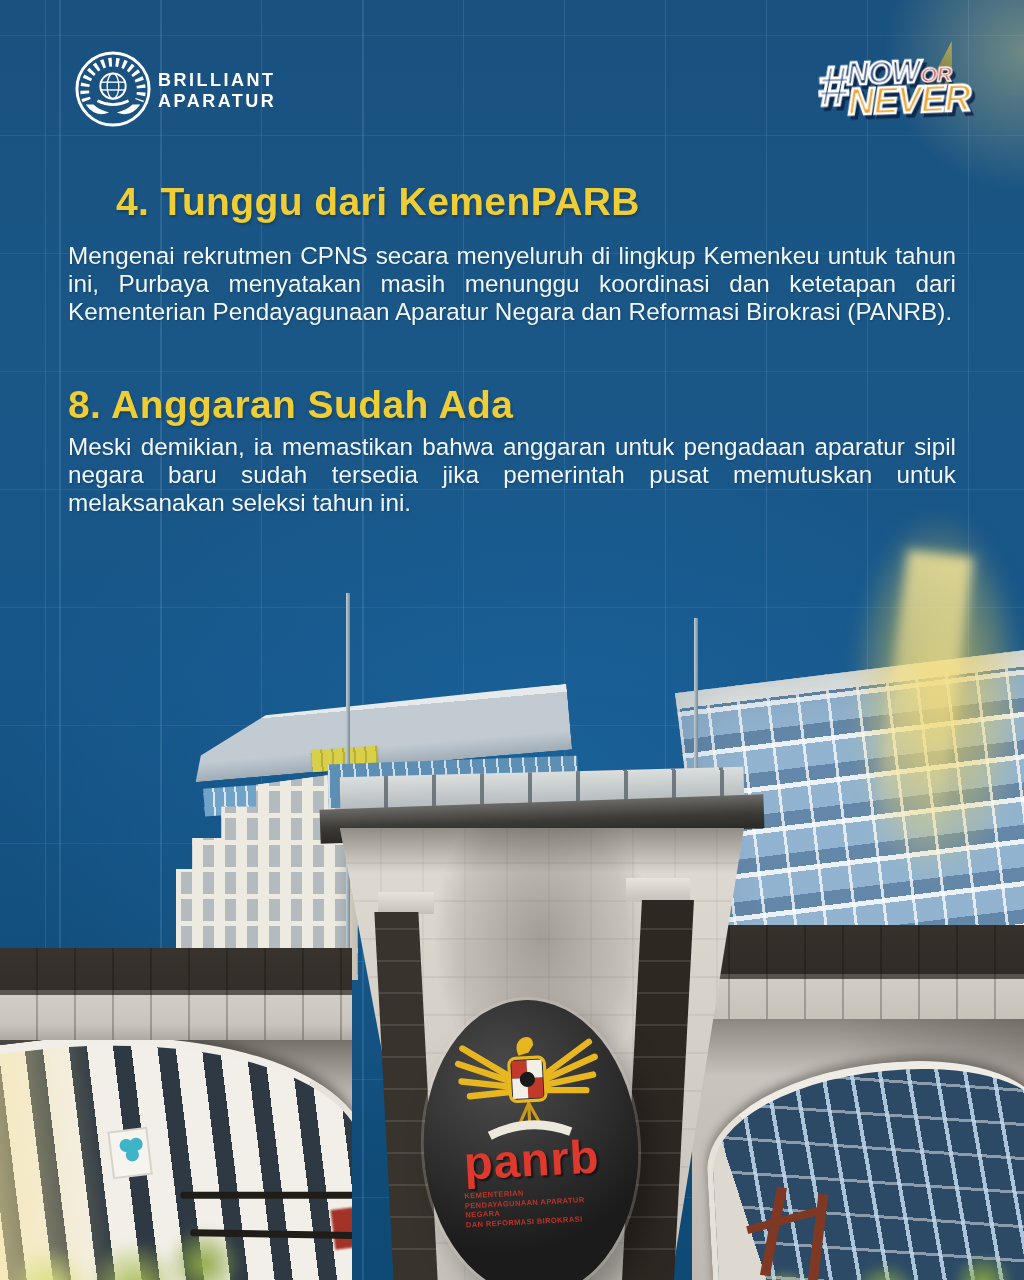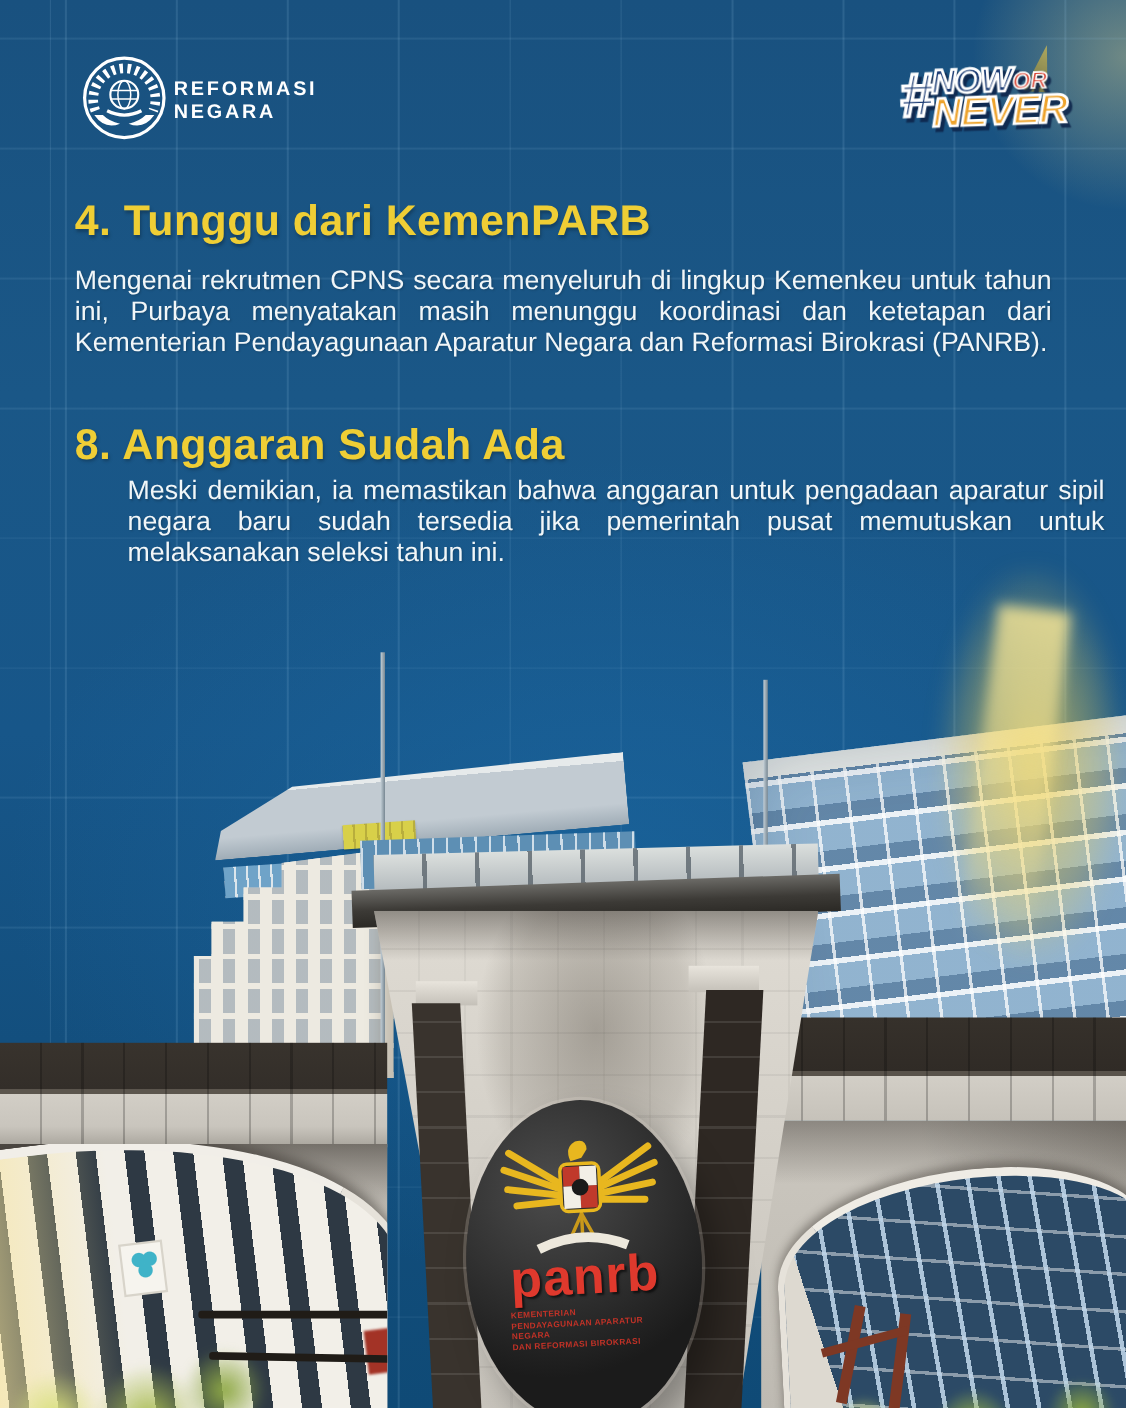--- a/index.html
+++ b/index.html
@@ -33,24 +33,24 @@
   .hrow1{display:flex;align-items:flex-end;}
   .now{font-size:31px;line-height:30px;color:#1C3C74;-webkit-text-stroke:2.5px #fff;letter-spacing:-1px;}
   .or{font-size:21px;line-height:24px;color:#D6402F;-webkit-text-stroke:1.5px #fff;margin-left:1px;}
   .never{font-size:37px;line-height:32px;color:#EDA32D;-webkit-text-stroke:2.5px #fff;letter-spacing:-1px;margin-top:-3px;}
   .flare-tri{left:933px;top:40px;width:24px;height:46px;z-index:9;opacity:.8;
     background:linear-gradient(190deg,#CDBB58,#7E7436);transform:rotate(14deg);
     clip-path:polygon(55% 0, 100% 90%, 10% 100%);filter:blur(1px);}
   
   .heading{left:68px;width:900px;z-index:10;color:#EFCE35;font-weight:800;
            font-size:39px;letter-spacing:.4px;text-shadow:1px 2px 3px rgba(0,0,0,.25);}
-  .h4{top:180px;} .h5{top:383px;}
+  .h4{top:180px;margin-left:48px;} .h5{top:383px;}
   .body-text{left:68px;width:888px;z-index:10;color:#F1F6F8;font-size:24.3px;
              line-height:28px;text-align:justify;text-shadow:1px 1px 2px rgba(0,0,0,.2);}
-  .p4{top:242px;} .p5{top:433px;margin-left:48px;}
+  .p4{top:242px;} .p5{top:433px;}
   
   .roof-slab{left:192px;top:700px;width:378px;height:66px;z-index:2;transform:rotate(-5deg);
     background:linear-gradient(180deg,#E6EAEB 0 8px,#C2CBD2 8px 70%,#9FACB6 100%);
     clip-path:polygon(2% 60%,20% 8%,100% 0,100% 100%,0 100%);}
   .roof-sign{left:312px;top:748px;width:66px;height:22px;z-index:3;transform:rotate(-4deg);
     background:repeating-linear-gradient(90deg,#D8D049 0 9px,#B8AE3C 9px 11px);box-shadow:0 1px 2px rgba(0,0,0,.25);}
   .penthouse{left:204px;top:783px;width:162px;height:28px;z-index:2;transform:rotate(-4deg);
     background:repeating-linear-gradient(90deg,#6FA3C8 0 9px,#DDE6EC 9px 11px);}
   .white-bldg{left:176px;top:758px;width:182px;height:222px;z-index:2;
     background-image:
@@ -187,22 +187,22 @@
     <circle cx="40" cy="37" r="13" fill="none" stroke="#FFFFFF" stroke-width="2"></circle>
     <ellipse cx="40" cy="37" rx="6" ry="13" fill="none" stroke="#FFFFFF" stroke-width="1.4"></ellipse>
     <line x1="27" y1="33" x2="53" y2="33" stroke="#FFFFFF" stroke-width="1.4"></line>
     <line x1="27" y1="41" x2="53" y2="41" stroke="#FFFFFF" stroke-width="1.4"></line>
     <path d="M 24 52 Q 40 60 56 52" fill="none" stroke="#FFFFFF" stroke-width="3"></path>
     <path d="M 12 56 Q 22 70 36 64 Q 26 62 20 56 Z" fill="#FFFFFF"></path>
     <path d="M 68 56 Q 58 70 44 64 Q 54 62 60 56 Z" fill="#FFFFFF"></path>
   </svg>
 </div>
 <div class="abs brand">
-  <div>REFORMASI</div>
-  <div>NEGARA</div>
+  <div>BRILLIANT</div>
+  <div>APARATUR</div>
 </div>
 
 <div class="abs flare-tri"></div>
 <div class="abs hashtag">
   <span class="hash">#</span>
   <span class="hstack">
     <span class="hrow1">
       <span class="now">NOW</span>
       <span class="or">OR</span>
     </span>

